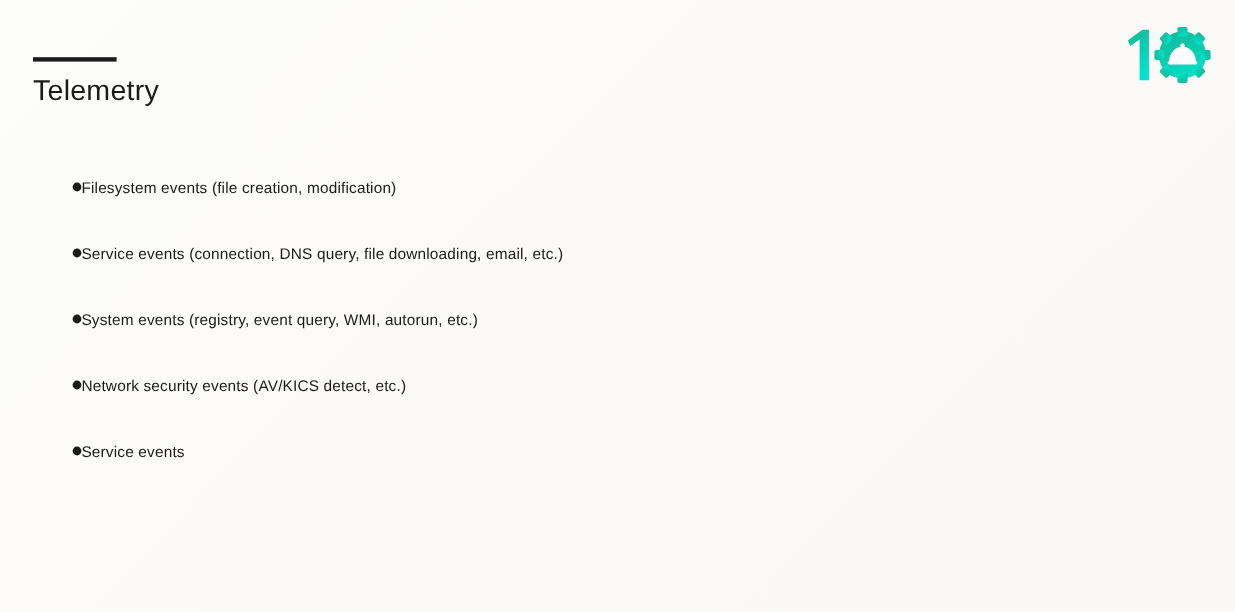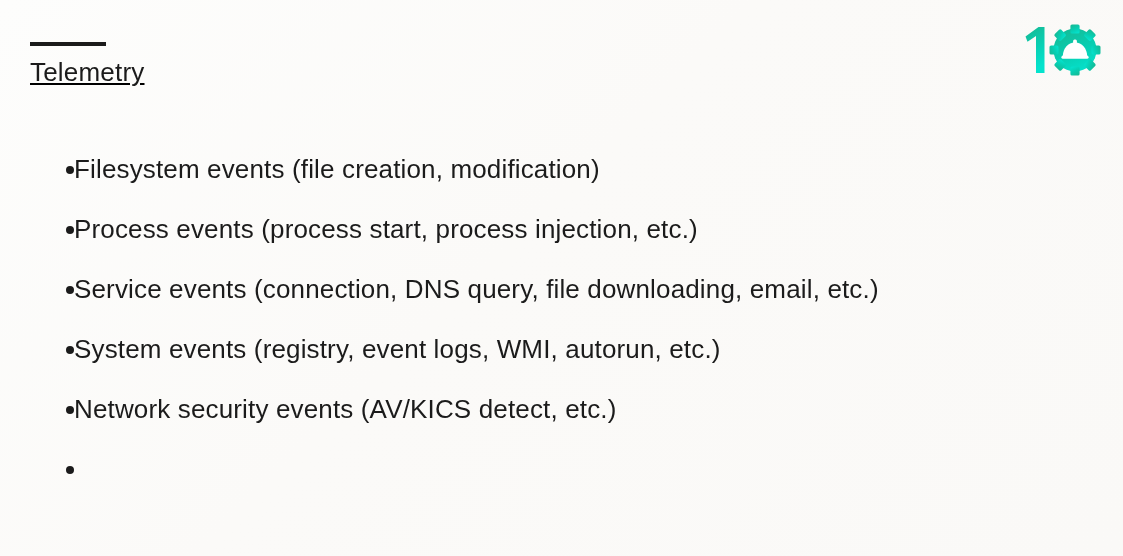--- a/index.html
+++ b/index.html
@@ -22,22 +22,21 @@
     height: 556px;
     background: linear-gradient(135deg, #fdfdfc 0%, #fbfaf8 45%, #faf9f7 100%);
     box-sizing: border-box;
     overflow: hidden;
   }
 
   
   .title-block {
     position: absolute;
     left: 30px;
-    top: 42px;
-    text-decoration: underline;
+    top: 52px;
   }
   .title-rule {
     width: 76px;
     height: 4px;
     background: #1b1b1b;
     border-radius: 0;
   }
   .title-text {
     margin-top: 13px;
     font-size: 26px;
@@ -82,21 +81,21 @@
     left: 66px;
     width: 8px;
     height: 8px;
     border-radius: 50%;
     background: #1b1b1b;
     top: 50%;
     transform: translateY(-50%);
   }
   .bullet-text {
     margin-left: 74px;
-    font-size: 26px;
+    font-size: 14px;
     font-weight: 400;
     color: #1b1b1b;
     letter-spacing: 0.15px;
     line-height: 1.2;
     white-space: nowrap;
   }
 </style>
 </head>
 <body>
 
@@ -152,32 +151,29 @@
     </svg>
   </div>
 
   <ul class="bullet-list">
     <li class="bullet-item">
       <span class="bullet-marker"></span>
       <span class="bullet-text">Filesystem events (file creation, modification)</span>
     </li>
     <li class="bullet-item">
       <span class="bullet-marker"></span>
-      <span class="bullet-text">Process events (process start, process injection, etc.)</span>
-    </li>
-    <li class="bullet-item">
-      <span class="bullet-marker"></span>
       <span class="bullet-text">Service events (connection, DNS query, file downloading, email, etc.)</span>
     </li>
     <li class="bullet-item">
       <span class="bullet-marker"></span>
-      <span class="bullet-text">System events (registry, event logs, WMI, autorun, etc.)</span>
+      <span class="bullet-text">System events (registry, event query, WMI, autorun, etc.)</span>
     </li>
     <li class="bullet-item">
       <span class="bullet-marker"></span>
       <span class="bullet-text">Network security events (AV/KICS detect, etc.)</span>
     </li>
     <li class="bullet-item">
       <span class="bullet-marker"></span>
+      <span class="bullet-text">Service events</span>
     </li>
   </ul>
 
 </div>
 
 </body></html>

